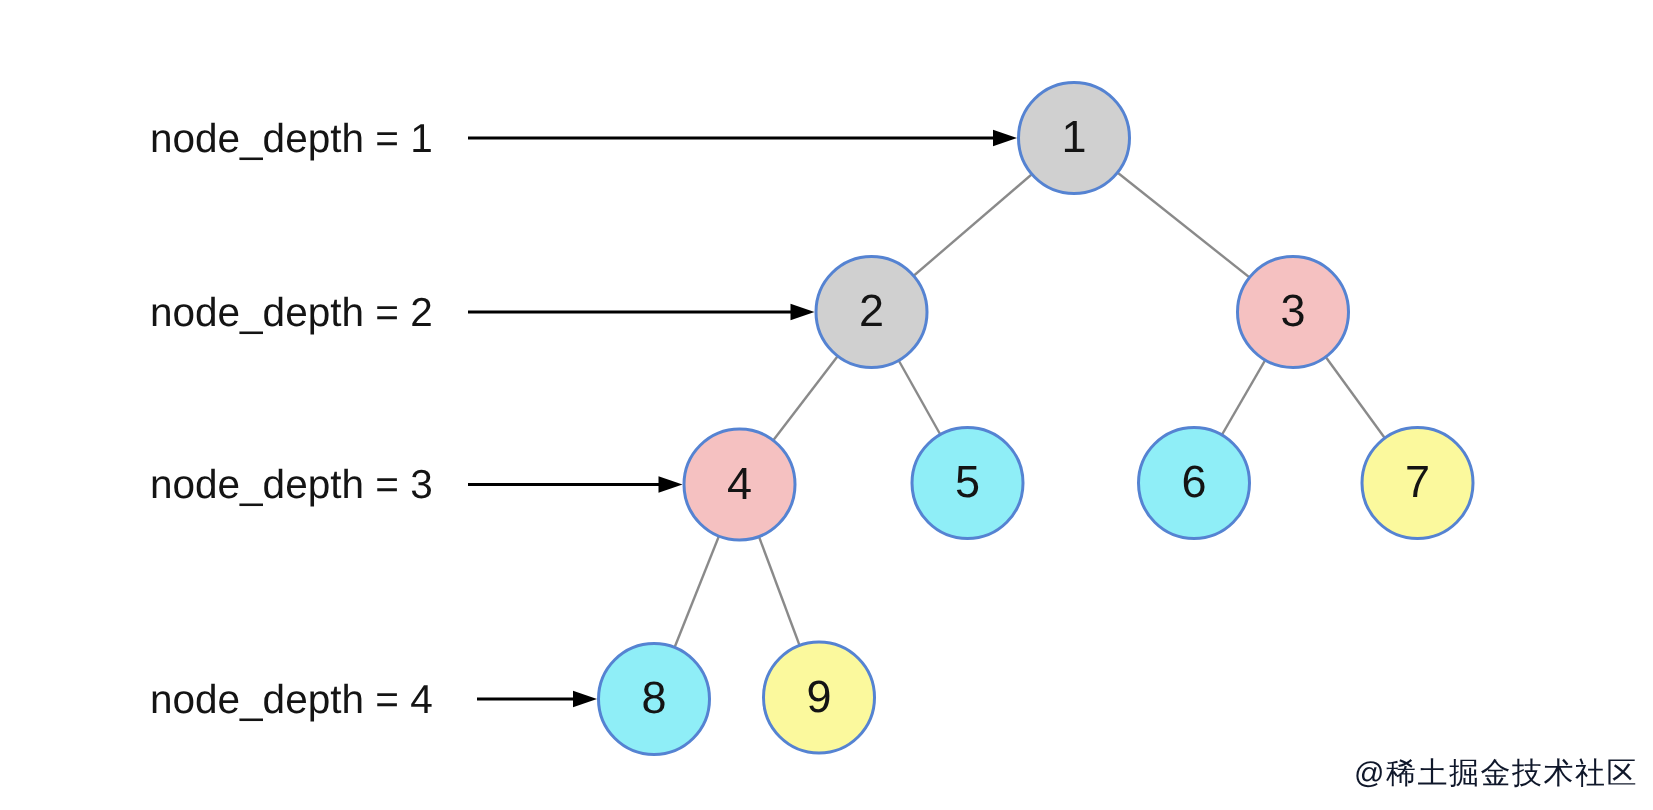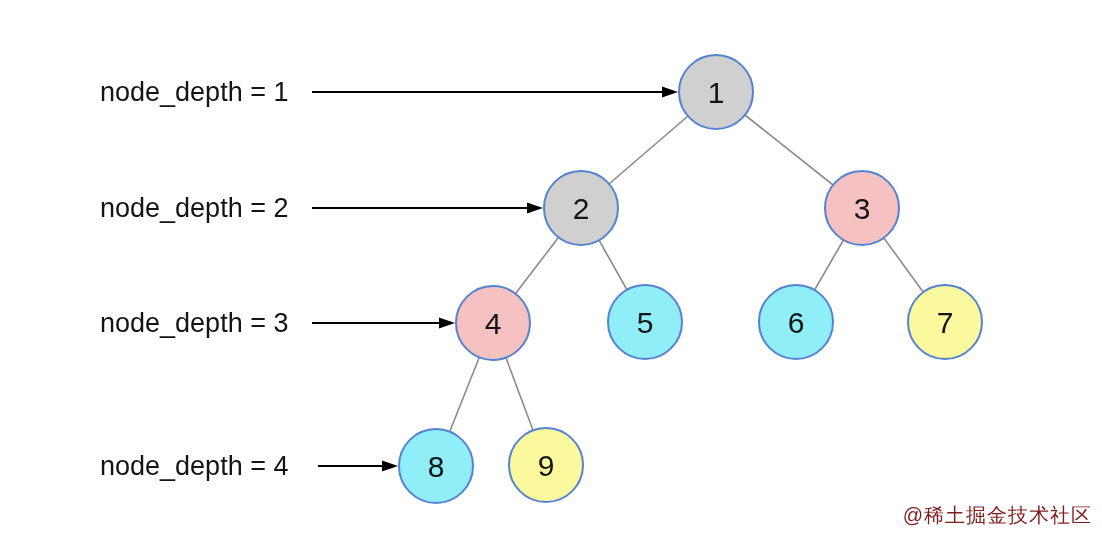--- a/index.html
+++ b/index.html
@@ -22,21 +22,21 @@
     font-size: 30px;
     fill: #141414;
     text-anchor: middle;
   }
   .watermark {
     position: absolute;
     right: 10px;
     top: 502px;
     font-size: 20px;
     letter-spacing: 1px;
-    color: #7f1d1d;
+    color: #0f172a;
     user-select: none;
   }
 </style>
 </head>
 <body>
 
 <div class="canvas">
   <svg id="tree-svg" class="diagram" width="1102" height="540" viewBox="0 0 1102 540">
       <line x1="716" y1="92" x2="581" y2="208" stroke="#8a8a8a" stroke-width="1.6"></line>
       <line x1="716" y1="92" x2="862" y2="208" stroke="#8a8a8a" stroke-width="1.6"></line>

